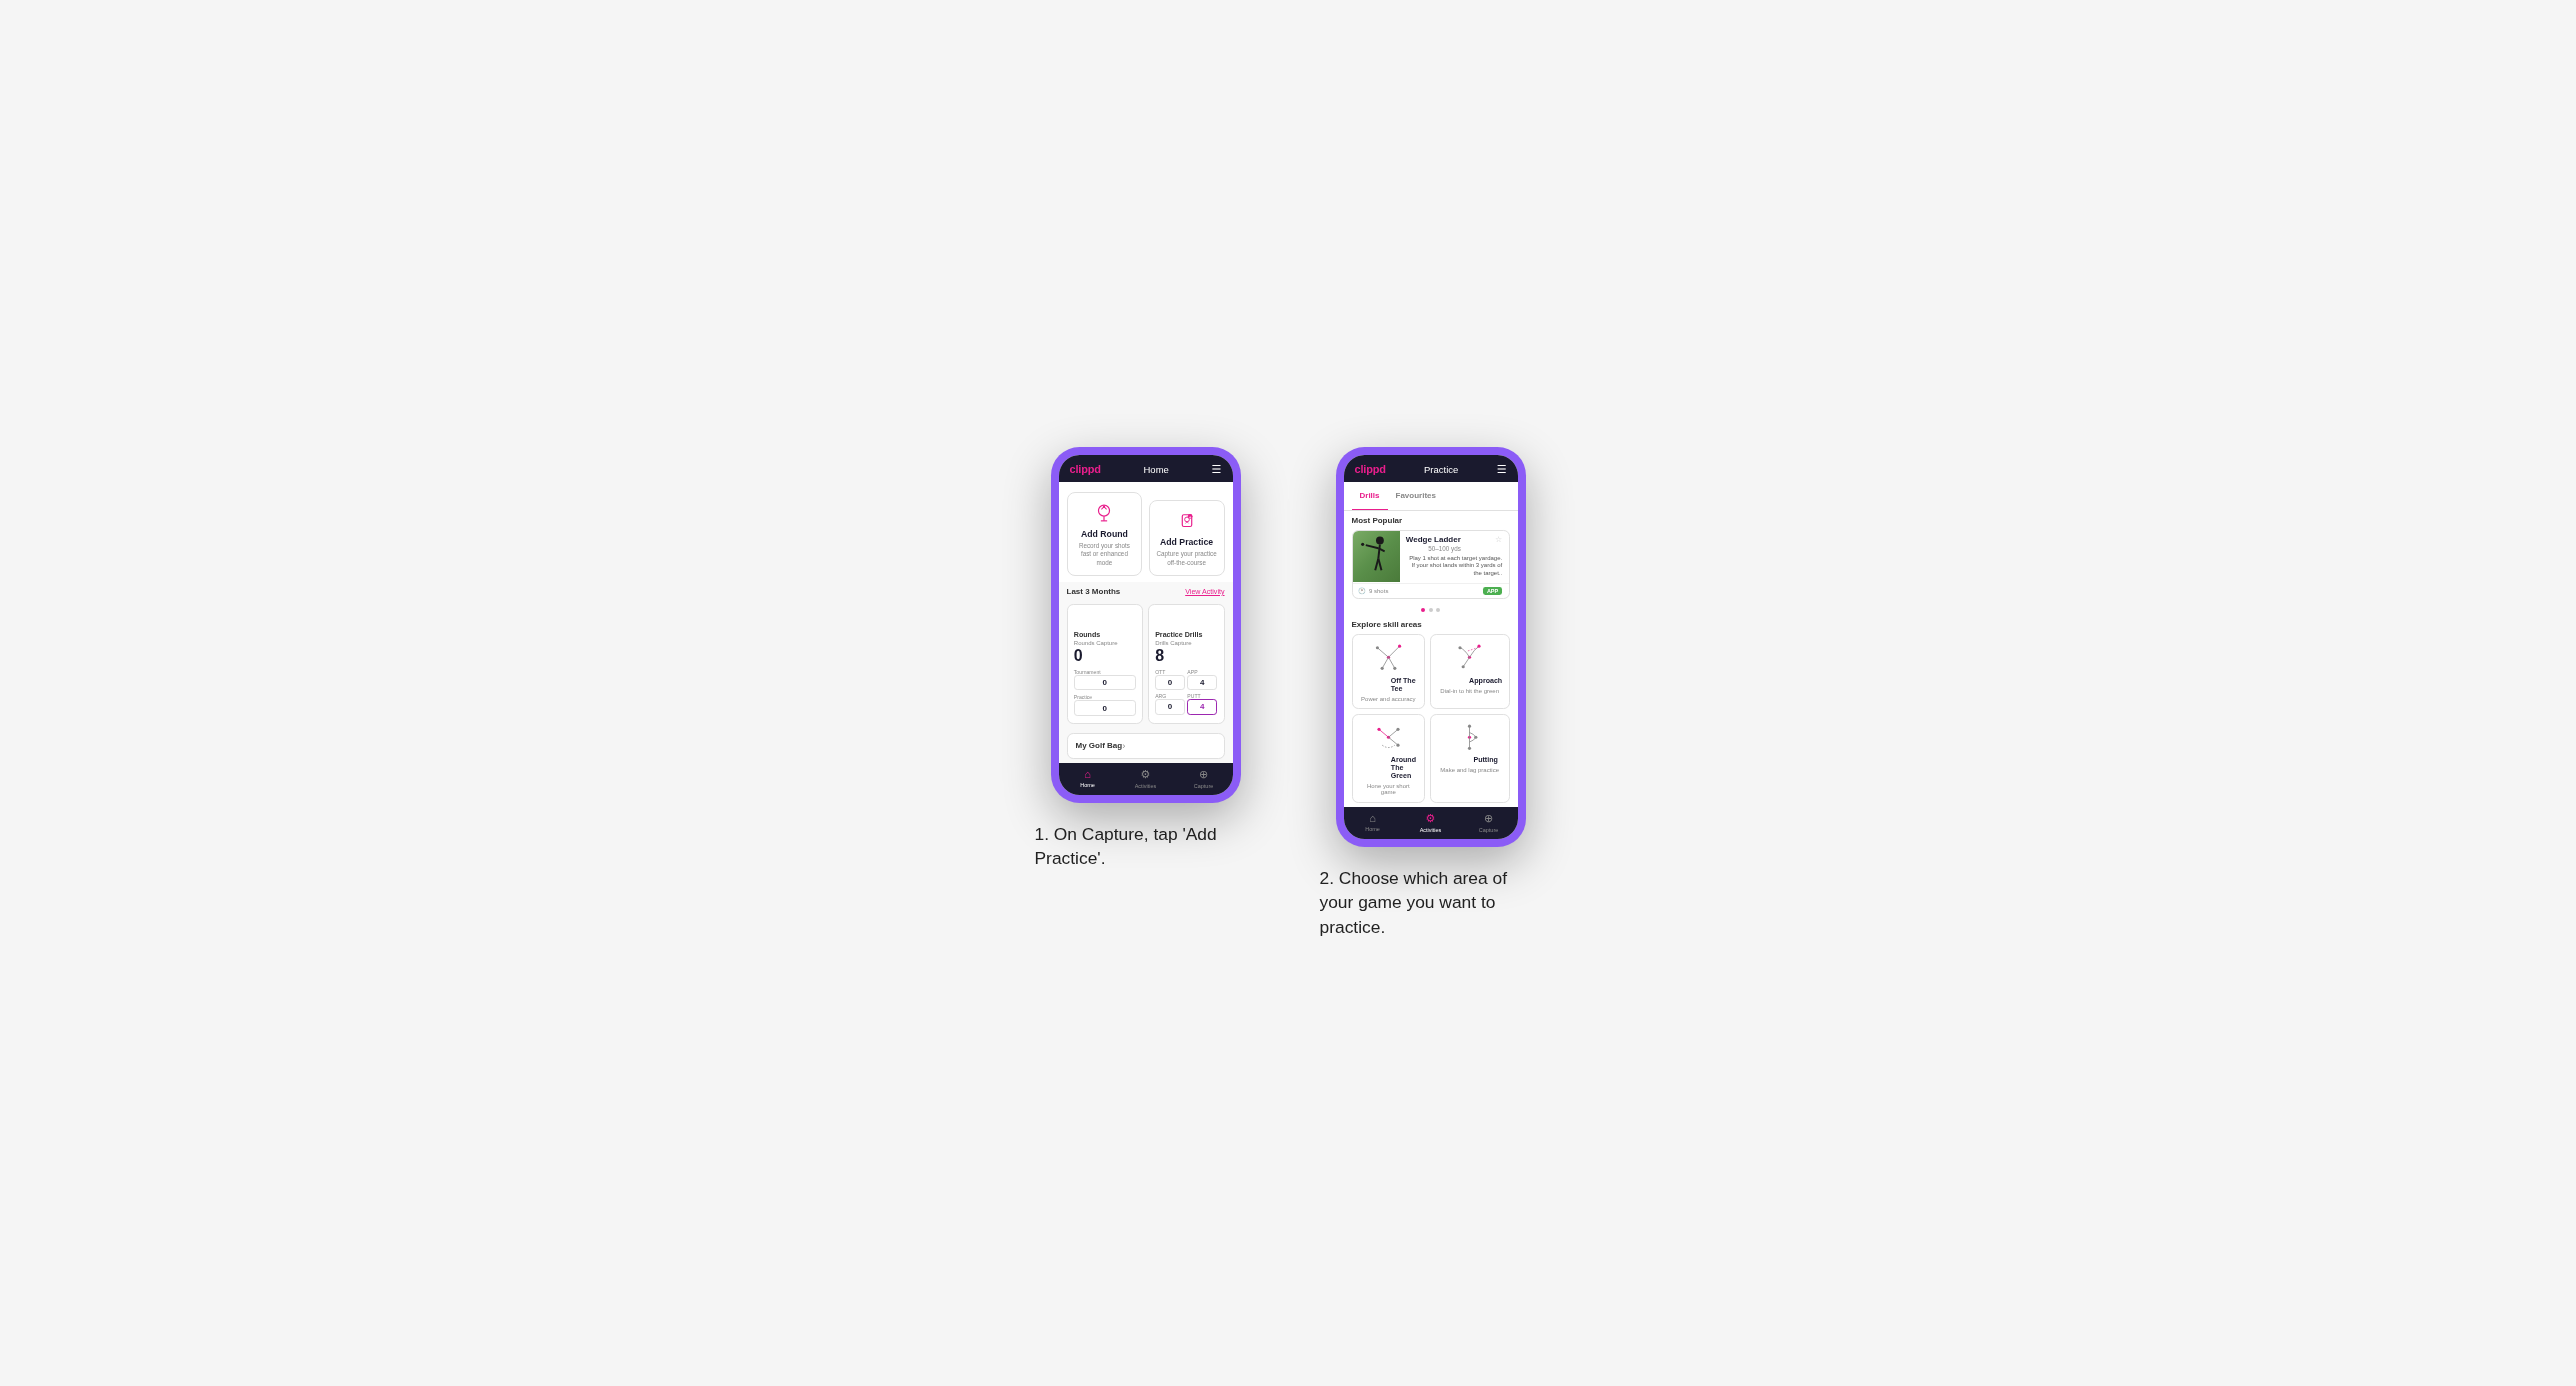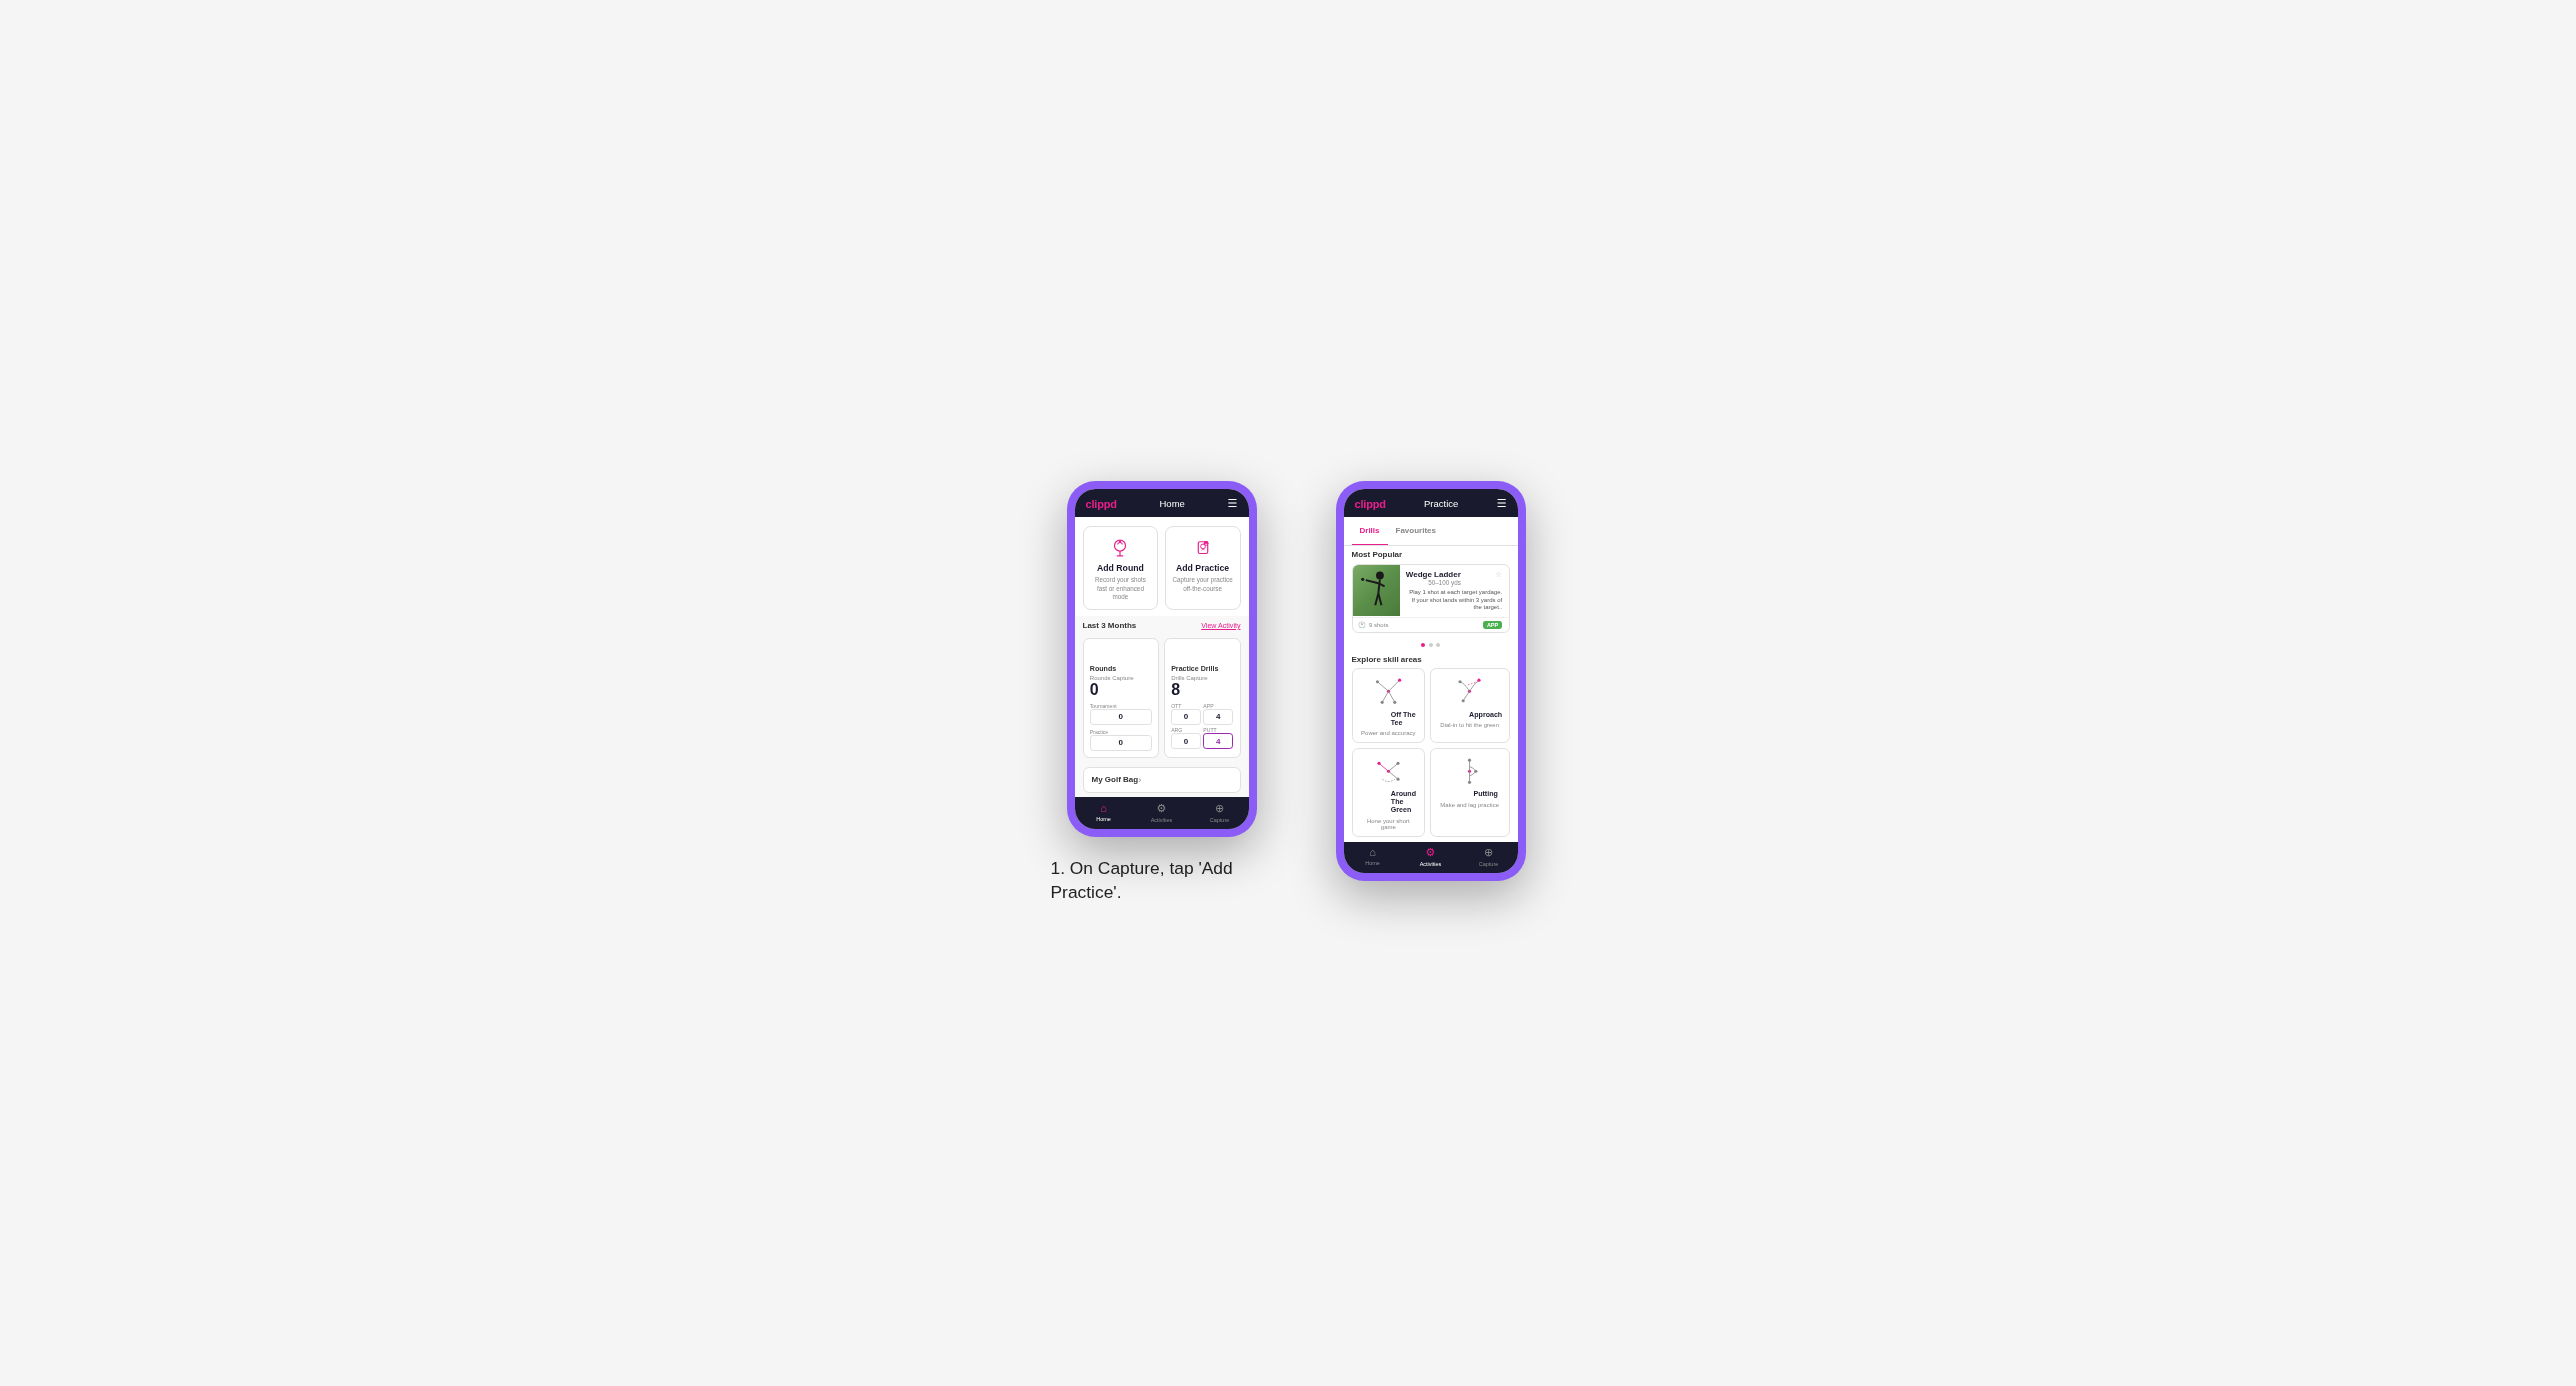--- a/index.html
+++ b/index.html
@@ -75,20 +75,21 @@
     .hamburger-icon {
       color: #fff;
       font-size: 11px;
     }
 
     .action-cards {
       display: flex;
       gap: 6.3px;
       padding: 9.5px 8px 6.3px;
       background: #fff;
+      align-items: flex-end;
     }
 
     .action-card {
       flex: 1;
       background: #fff;
       border: 0.8px solid #e0e0e0;
       border-radius: 8px;
       padding: 8px 6.3px;
       display: flex;
       flex-direction: column;
@@ -718,16 +719,17 @@
             <span class="nav-label active">Activities</span>
           </div>
           <div class="nav-item">
             <span class="nav-icon">⊕</span>
             <span class="nav-label">Capture</span>
           </div>
         </div>
 
       </div>
     </div>
+    <div class="description-text">2. Choose which area of your game you want to practice.</div>
   </div>
 
 </div>
 
 
 </body></html>

